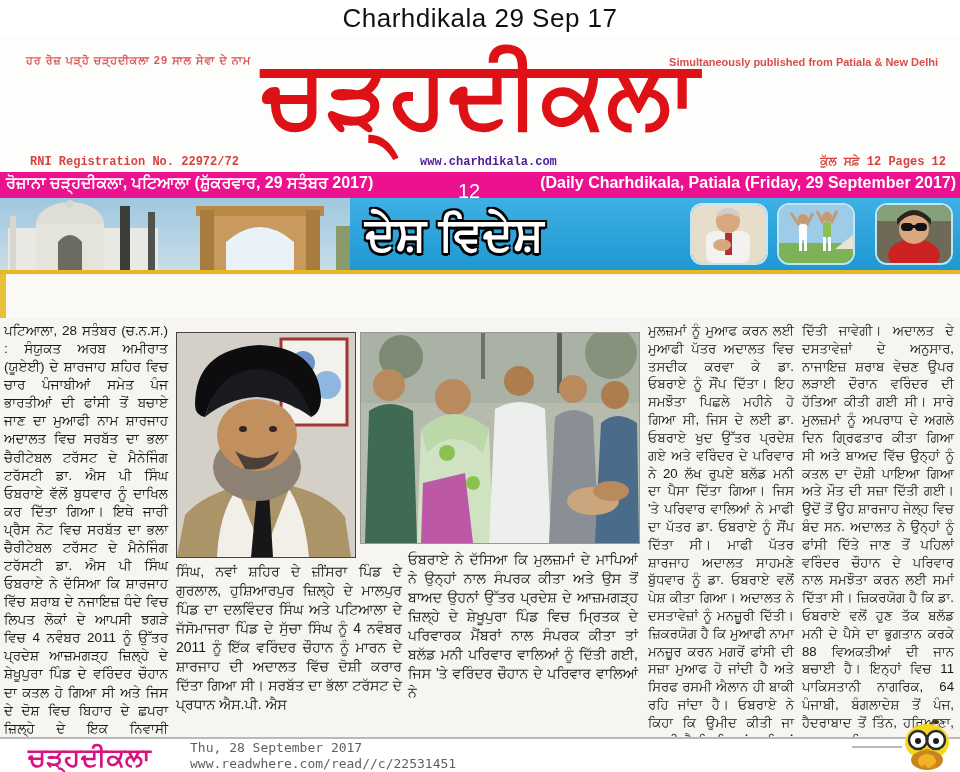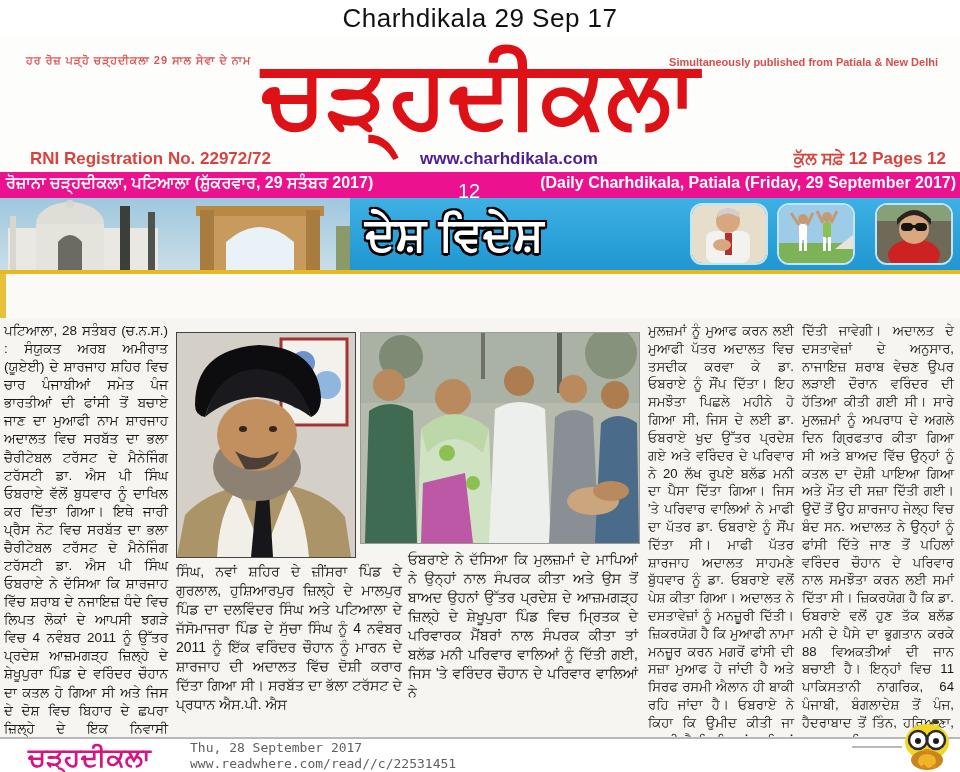--- a/index.html
+++ b/index.html
@@ -13,21 +13,21 @@
 
   
   .masthead { position:relative; height:136px; background:#fdfdfc; overflow:hidden;padding-left:7px; }
   .mast-tagline-left { position:absolute; top:18px; left:26px; color:#d43a3a; font-size:11px;
     font-weight:bold; letter-spacing:1px; opacity:.85; filter:blur(.4px); }
   .mast-tagline-right { position:absolute; top:20px; right:22px; color:#d43a3a; font-size:11px;
     font-weight:bold; opacity:.9; filter:blur(.3px); }
   .mast-logo { position:absolute; top:8px; left:0; width:100%; text-align:center;
     font-size:96px; line-height:1.05; font-weight:bold; color:#dd1116;
     transform:scaleY(.98); white-space:nowrap; }
-  .mast-bottom { position:absolute; bottom:2px; left:0; width:100%; height:18px; font-size:17px; }
+  .mast-bottom { position:absolute; bottom:2px; left:0; width:100%; height:18px; font-size:12px;font-family:Liberation Mono, monospace; }
   .mast-rni { position:absolute; left:30px; bottom:1px; color:#d8423f; font-weight:bold; filter:blur(.3px); }
   .mast-web { position:absolute; left:420px; bottom:1px; color:#4c1d95; font-weight:bold; filter:blur(.3px); }
   .mast-pages { position:absolute; right:14px; bottom:1px; color:#d8423f; font-weight:bold; filter:blur(.3px); }
 
   
   .dateline { position:relative; height:26px; background:#ec118f; color:#fff; }
   .dateline-pa { position:absolute; left:6px; top:2px; font-size:16px; font-weight:bold; }
   .dateline-no { position:absolute; left:458px; top:0; font-size:20px; font-weight:normal;margin-top:8px; }
   .dateline-en { position:absolute; right:4px; top:2px; font-size:16px; font-weight:bold; }
 

